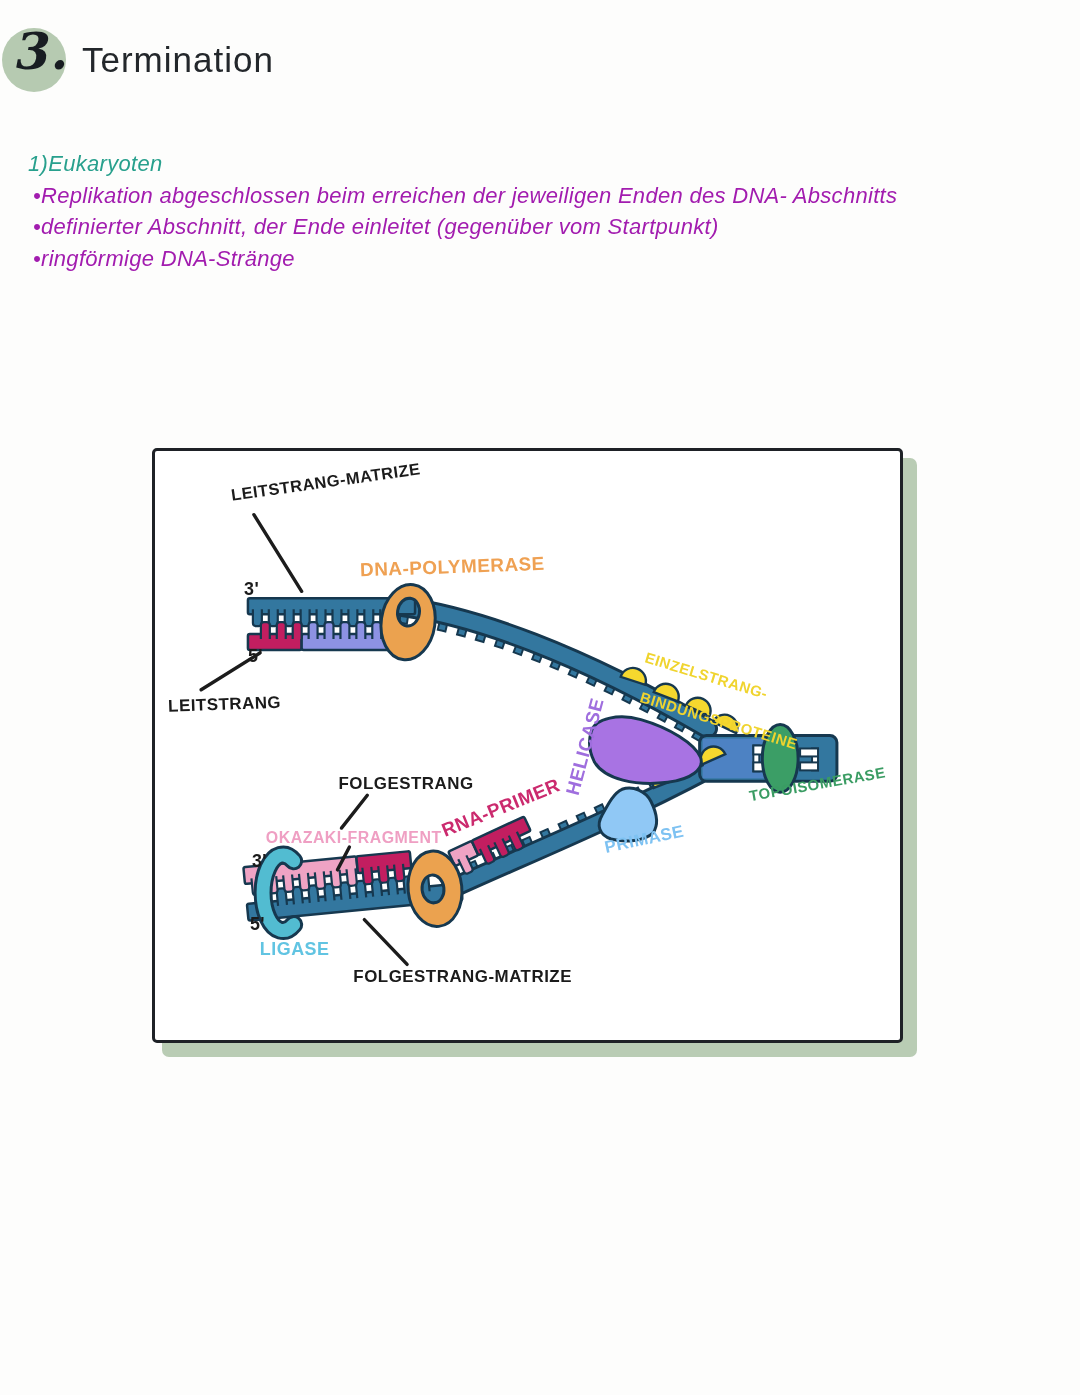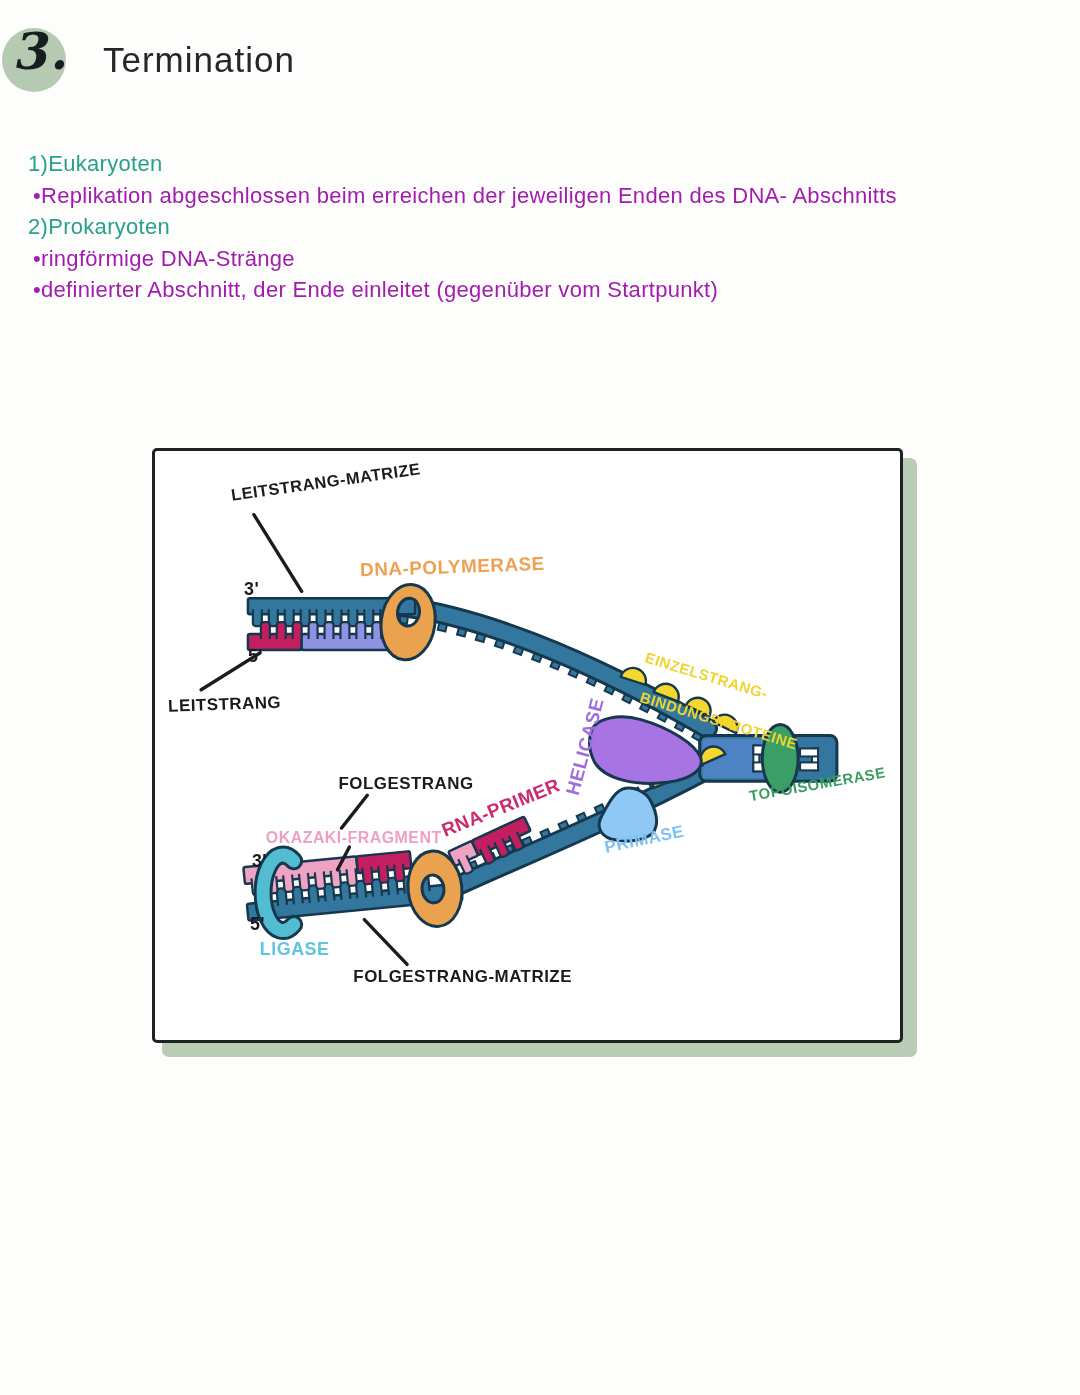--- a/index.html
+++ b/index.html
@@ -27,24 +27,24 @@
   .badge{
     position:absolute;left:2px;top:28px;width:64px;height:64px;border-radius:50%;
     background:var(--badge);
   }
   .heading-number{
     position:absolute;left:16px;top:22px;
     font-family:"DejaVu Serif",serif;font-style:italic;font-weight:700;
     font-size:50px;color:#181d22;
   }
   .heading-title{
-    position:absolute;left:82px;top:40px;font-size:35px;color:#23272b;letter-spacing:1px;margin-left:21px;
+    position:absolute;left:82px;top:40px;font-size:35px;color:#23272b;letter-spacing:1px;
   }
   .intro-line{position:absolute;left:22px;top:104px;font-size:22px;letter-spacing:.3px;}
-  .notes{position:absolute;left:28px;top:148px;font-size:22px;line-height:31.5px;letter-spacing:.3px;}
+  .notes{position:absolute;left:28px;top:148px;font-size:22px;line-height:31.5px;letter-spacing:.3px;font-style:italic;}
   .notes .subhead{color:var(--teal-accent);}
   .notes .bullet{color:#a21caf;padding-left:5px;}
   .diagram-box{
     position:absolute;left:152px;top:448px;width:745px;height:589px;
     background:#fff;border:3px solid #1e2126;border-radius:5px;
     box-shadow:12px 12px 0 2px var(--shadow);
   }
   svg text{font-family:"Liberation Sans",sans-serif;font-weight:700;letter-spacing:.5px;}
   .lbl-dark{fill:#1b1b1b;}
   .lbl-orange{fill:#efa153;}
@@ -69,23 +69,22 @@
 
 <div class="page">
 
   <div class="badge"></div>
   <div class="heading-number">3.</div>
   <div class="heading-title">Termination</div>
 
   <div class="notes">
     <div class="subhead">1)Eukaryoten</div>
     <div class="bullet">•Replikation abgeschlossen beim erreichen der jeweiligen Enden des DNA- Abschnitts</div>
-    <div class="subhead">2)Prokaryoten</div>
+    <div class="bullet">•definierter Abschnitt, der Ende einleitet (gegenüber vom Startpunkt)</div>
     <div class="bullet">•ringförmige DNA-Stränge</div>
-    <div class="bullet">•definierter Abschnitt, der Ende einleitet (gegenüber vom Startpunkt)</div>
   </div>
 
   <div class="diagram-box">
     <svg width="745" height="589" viewBox="0 0 746 592">
       <defs>
         <path id="toothDown" d="M0,-5 L0,9 Q0,12 3,12 L6,12 Q9,12 9,9 L9,-5" stroke-width="2.2"></path>
         <path id="toothUp" d="M0,5 L0,-9 Q0,-12 3,-12 L6,-12 Q9,-12 9,-9 L9,5" stroke-width="2.2"></path>
         <path id="dome" d="M-13,0 A13,13 0 0 1 13,0 Z" stroke-width="2.4"></path>
       </defs>
 

